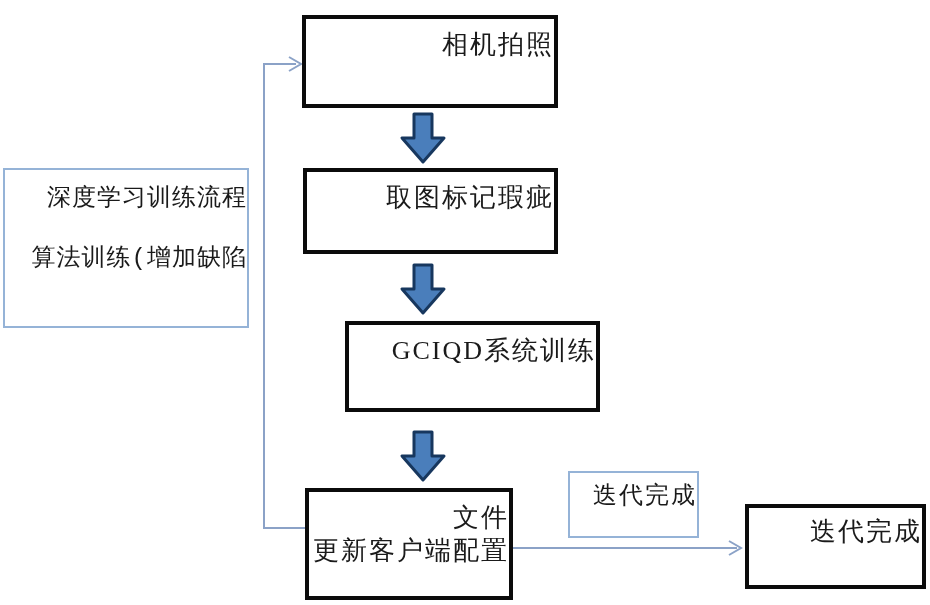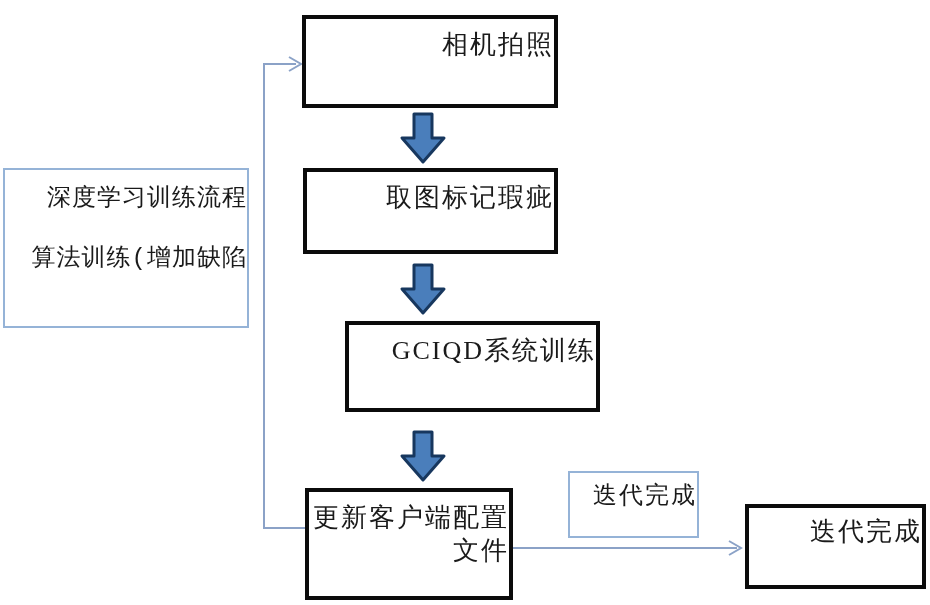--- a/index.html
+++ b/index.html
@@ -87,22 +87,22 @@
 
 <div class="node dark pad-top-md" style="left:303px; top:168px; width:255px; height:86px;">
   <div class="node-label">取图标记瑕疵</div>
 </div>
 
 <div class="node dark pad-top-md" style="left:305px; top:321px; width:255px; height:91px;margin-left:40px;">
   <div class="node-label">GCIQD系统训练</div>
 </div>
 
 <div class="node dark pad-top-md" style="left:305px; top:488px; width:208px; height:112px;">
+  <div class="node-label">文件</div>
   <div class="node-label">更新客户端配置</div>
-  <div class="node-label">文件</div>
 </div>
 
 <div class="node light note-box" style="left:3px; top:168px; width:246px; height:160px;">
   <div>深度学习训练流程</div>
   <div class="note-gap">算法训练(增加缺陷</div>
 </div>
 
 <div class="node light" style="left:568px; top:471px; width:131px; height:67px;">
   <div class="expect-label">迭代完成</div>
 </div>

